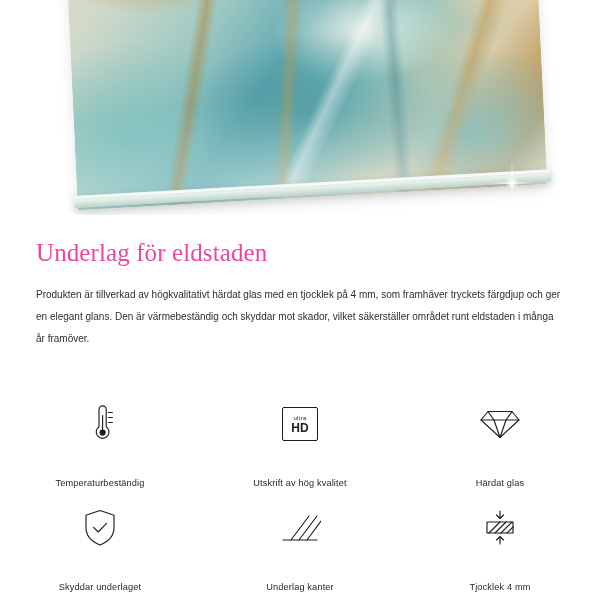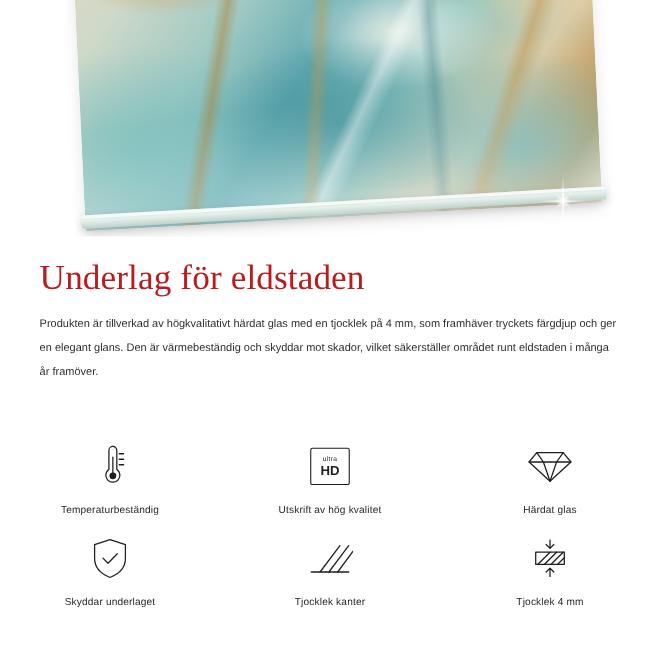--- a/index.html
+++ b/index.html
@@ -153,23 +153,23 @@
     left: 0;
     top: 215px;
     width: 600px;
   }
 
   .headline {
     margin: 0;
     padding: 22px 36px 0 36px;
     font-family: "Liberation Serif", serif;
     font-weight: 400;
-    font-size: 32px;
+    font-size: 25px;
     line-height: 31px;
-    color: #b91c1c;
+    color: #ec4899;
     letter-spacing: 0.1px;
   }
 
   .headline .line2 {
     display: block;
   }
 
   .body-copy {
     margin: 0;
     padding: 16px 36px 0 36px;
@@ -187,20 +187,21 @@
     display: grid;
     grid-template-columns: repeat(3, 1fr);
     grid-row-gap: 8px;
   }
 
   .feature {
     display: flex;
     flex-direction: column;
     align-items: center;
     padding-top: 8px;
+    gap: 20px;
   }
 
   .feature-icon {
     width: 54px;
     height: 48px;
     display: flex;
     align-items: center;
     justify-content: center;
   }
 
@@ -317,21 +318,21 @@
       <div class="feature-label">Skyddar underlaget</div>
     </div>
 
     <div class="feature">
       <div class="feature-icon">
         <svg width="42" height="36" viewBox="0 0 42 36" aria-hidden="true">
           <path class="ico-stroke" d="M4 30h34"></path>
           <path class="ico-stroke" d="M12 30 30 6M20 30 38 6M28 30 42 11"></path>
         </svg>
       </div>
-      <div class="feature-label">Tjocklek kanter</div>
+      <div class="feature-label">Underlag kanter</div>
     </div>
 
     <div class="feature">
       <div class="feature-icon">
         <svg width="40" height="40" viewBox="0 0 40 40" aria-hidden="true">
           <path class="ico-stroke" d="M20 3v7M16.5 7 20 10.5 23.5 7"></path>
           <rect class="ico-stroke" x="7" y="14" width="26" height="11"></rect>
           <path class="ico-stroke" d="M9 25 20 14M15 25 26 14M21 25 32 14M27 25 33 19"></path>
           <path class="ico-stroke" d="M20 36v-7M16.5 32 20 28.5 23.5 32"></path>
         </svg>

